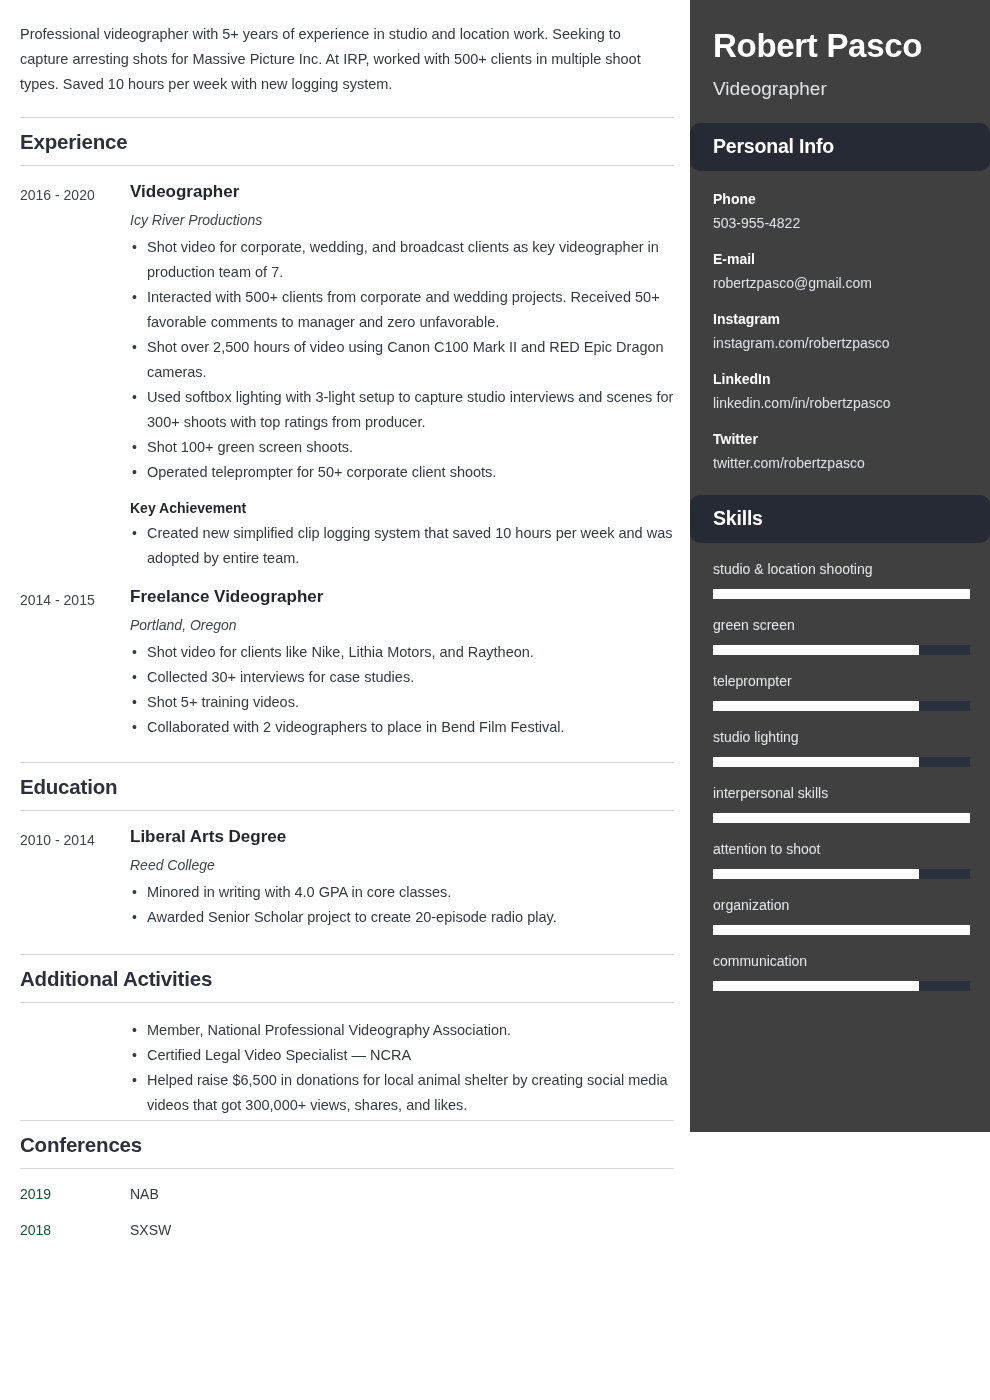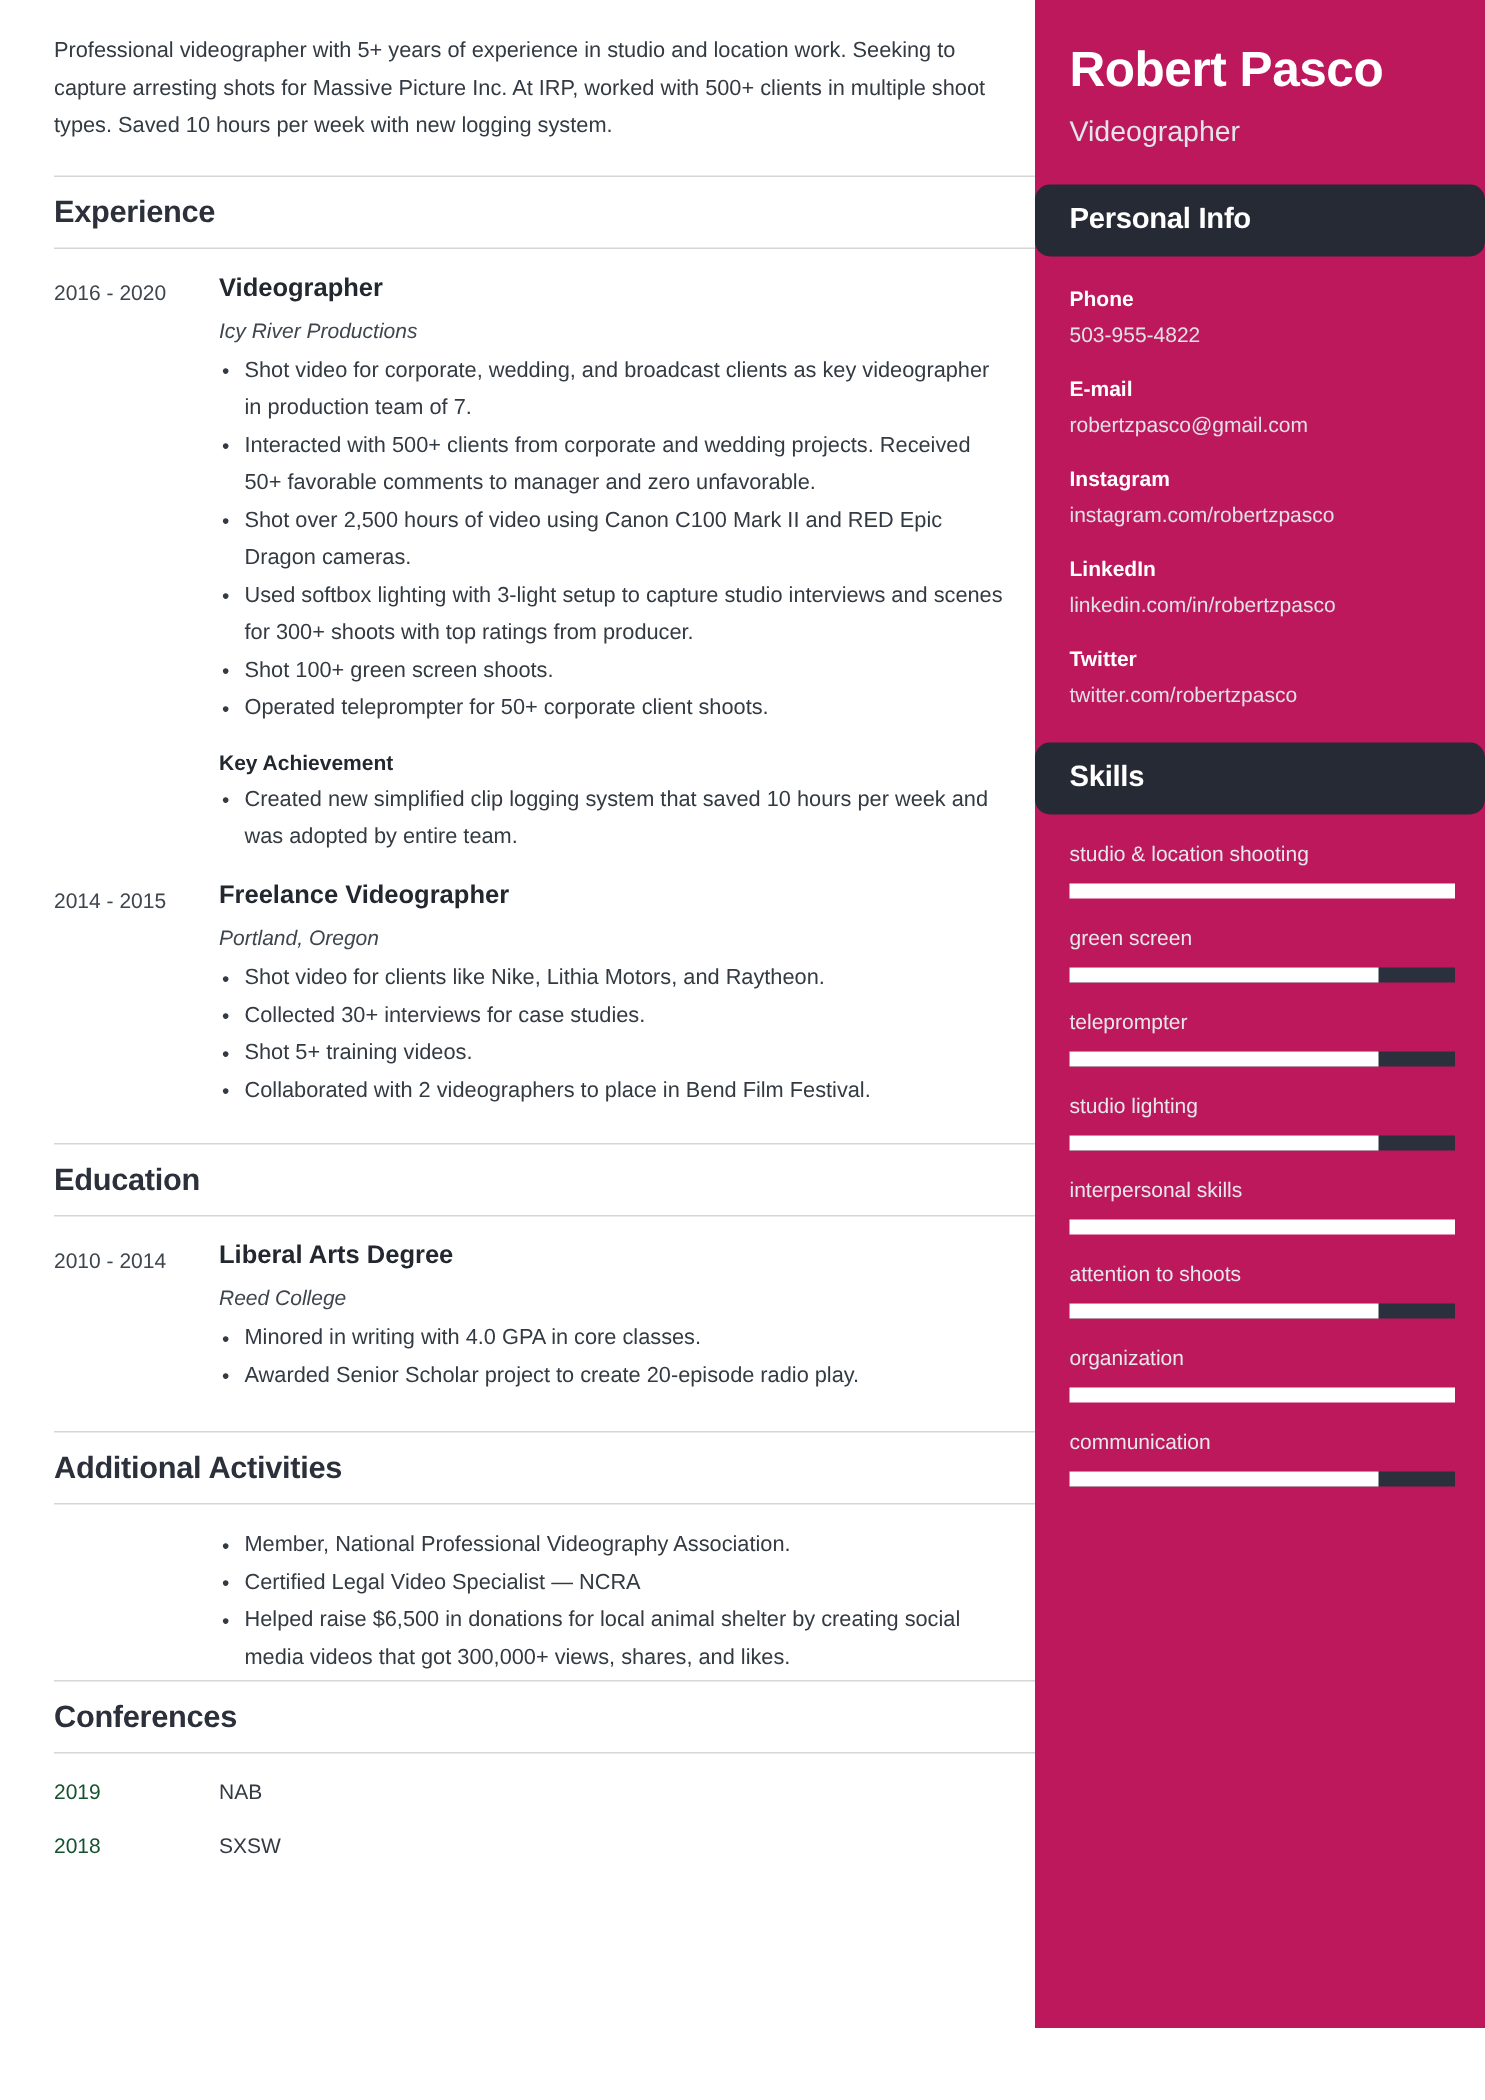--- a/index.html
+++ b/index.html
@@ -7,21 +7,21 @@
     width:990px; height:1400px;
     background:#ffffff;
     font-family:"Liberation Sans", sans-serif;
     -webkit-font-smoothing:antialiased;
   }
   .page { position:relative; width:990px; height:1400px; display:flex; background:#fff; }
 
   
   .main {
     width:690px; height:1124px;
-    padding:22px 16px 0 36px;
+    padding:22px 16px 0 20px;
     background:#ffffff;
   }
   .summary {
     font-size:14.5px; line-height:25px; color:#333a42;
     margin:0 0 20px 0; padding-right:12px;
   }
 
   .section { margin-bottom:2px; }
   .rule { height:1px; background:#d6d6d6; width:654px; }
   .section-title {
@@ -62,22 +62,22 @@
 
   .conf-row { display:flex; padding-top:3px; }
   .conf-year {
     width:110px; flex:0 0 110px;
     font-size:14px; line-height:33px; color:#14532d;
   }
   .conf-name { font-size:14px; line-height:33px; color:#333a42; }
 
   
   .sidebar {
-    width:300px; height:1352px;
-    background:#be185d; color:#ffffff;
+    width:300px; height:1132px;
+    background:#404040; color:#ffffff;
     flex:0 0 300px;
   }
   .sb-head { padding:22px 24px 20px 23px; }
   .sb-name {
     font-size:33px; font-weight:bold; line-height:47px;
     color:#ffffff; letter-spacing:-0.3px;
   }
   .sb-job {
     font-size:19px; color:#e3e5e9; line-height:28px;
     margin-top:6px; font-weight:normal;
@@ -277,21 +277,21 @@
             <div class="skill-fill" style="width: 80%;"></div>
           </div>
         </div>
         <div class="skill">
           <div class="skill-name">interpersonal skills</div>
           <div class="skill-track">
             <div class="skill-fill" style="width: 100%;"></div>
           </div>
         </div>
         <div class="skill">
-          <div class="skill-name">attention to shoots</div>
+          <div class="skill-name">attention to shoot</div>
           <div class="skill-track">
             <div class="skill-fill" style="width: 80%;"></div>
           </div>
         </div>
         <div class="skill">
           <div class="skill-name">organization</div>
           <div class="skill-track">
             <div class="skill-fill" style="width: 100%;"></div>
           </div>
         </div>

